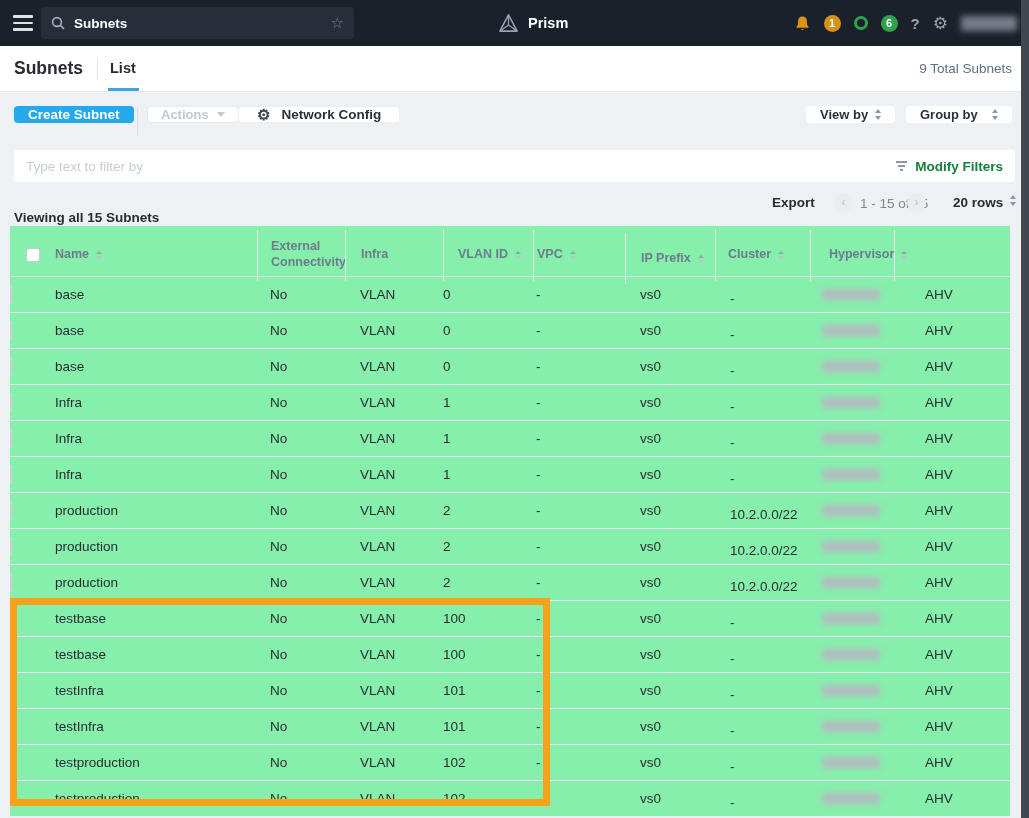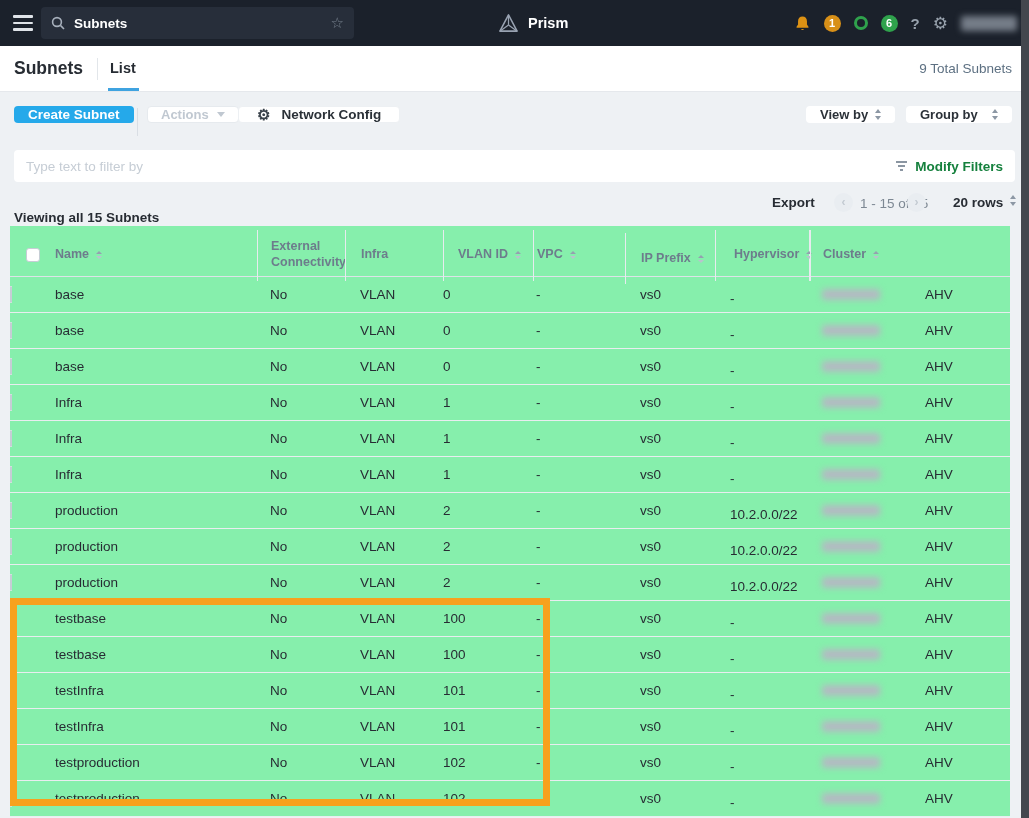--- a/index.html
+++ b/index.html
@@ -239,34 +239,34 @@
           <i class="d"></i>
         </span>
       </div>
       <div class="th col-ip sep">
         <span>IP Prefix</span>
         <span class="sortico">
           <i class="u"></i>
           <i class="d"></i>
         </span>
       </div>
+      <div class="th col-cluster sep">
+        <span>Cluster</span>
+        <span class="sortico">
+          <i class="u"></i>
+          <i class="d"></i>
+        </span>
+      </div>
       <div class="th col-hyp sep sep-r">
         <span>Hypervisor</span>
         <span class="sortico">
           <i class="u"></i>
           <i class="d"></i>
         </span>
       </div>
-      <div class="th col-cluster sep">
-        <span>Cluster</span>
-        <span class="sortico">
-          <i class="u"></i>
-          <i class="d"></i>
-        </span>
-      </div>
     </div>
   <div id="tbody">
       <div class="tr">
         <div><span class="cb"></span></div>
         <div class="col-name">base</div>
         <div class="col-ext">No</div>
         <div class="col-type">VLAN</div>
         <div class="col-vlan">0</div>
         <div class="col-vpc">-</div>
         <div class="col-vswitch">vs0</div>

